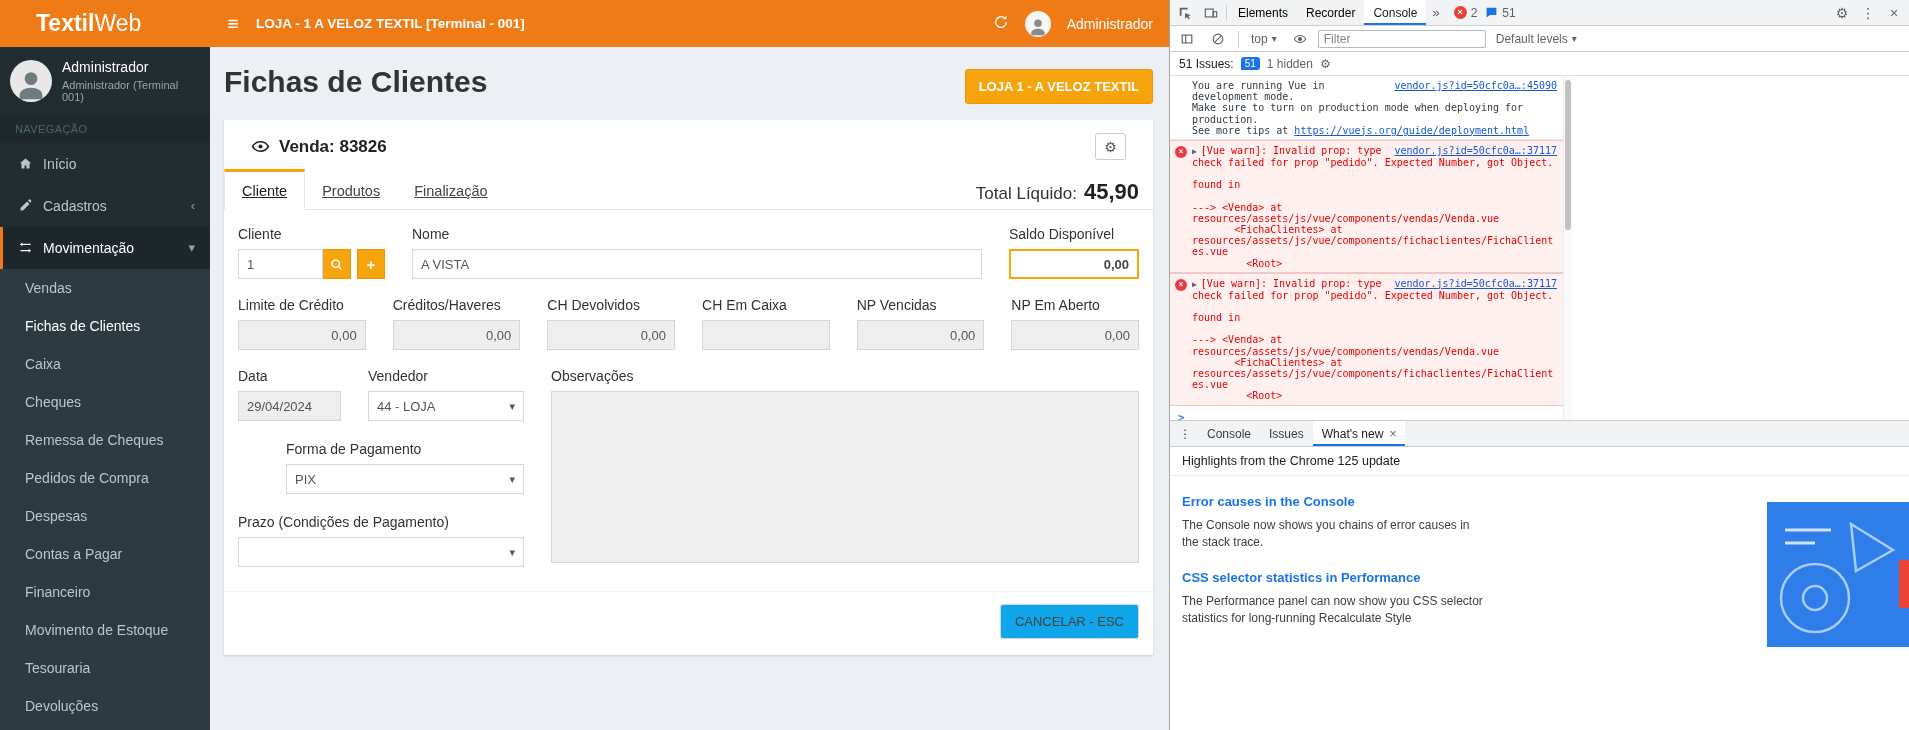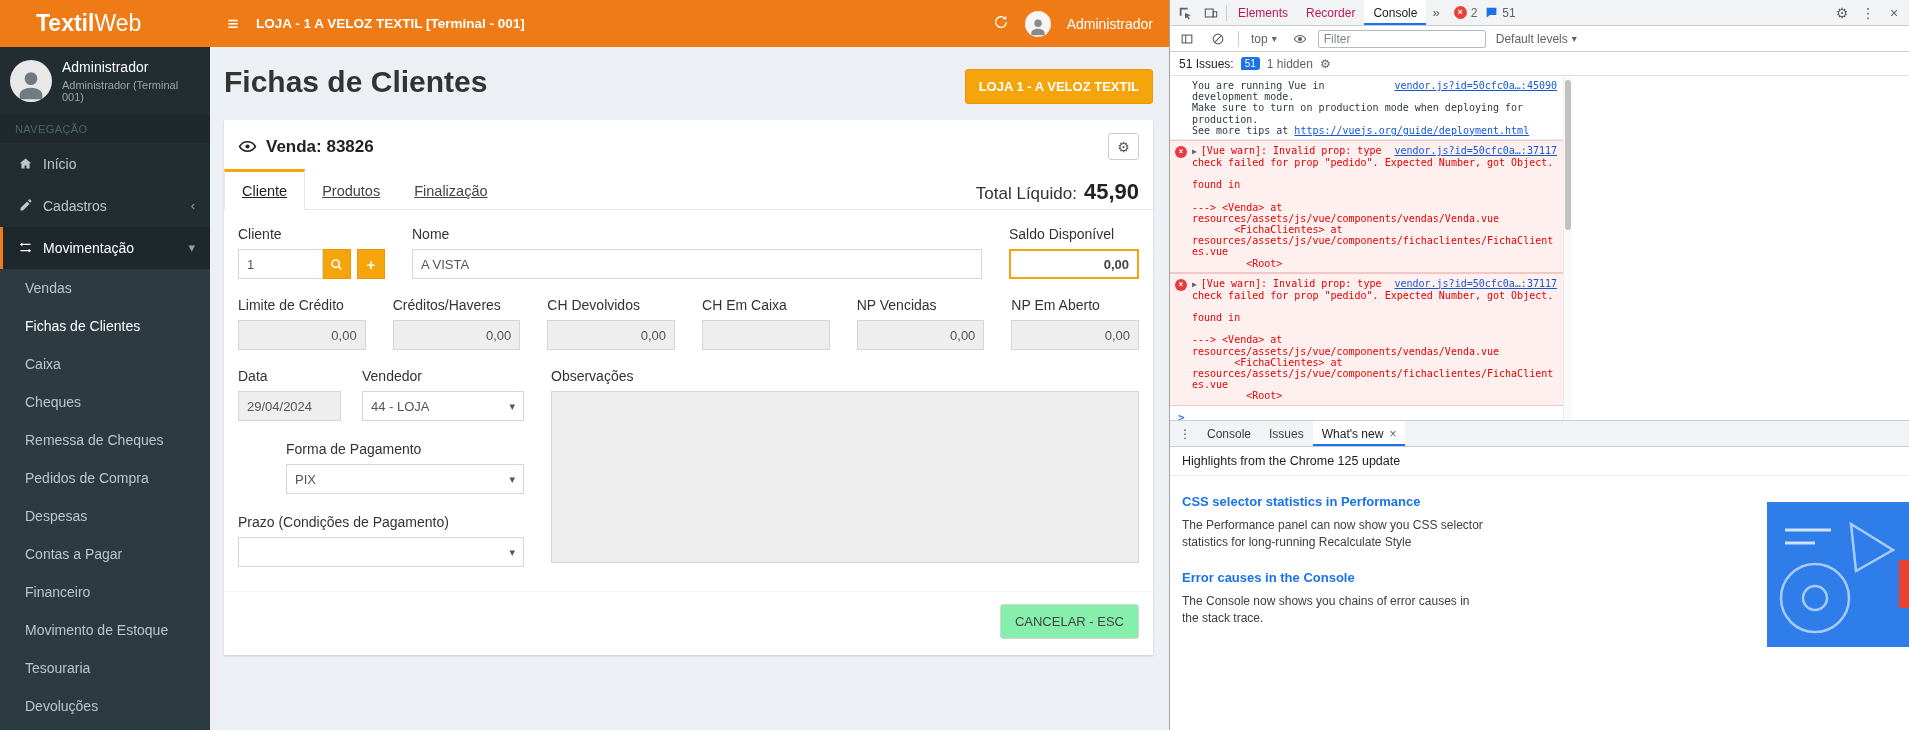--- a/index.html
+++ b/index.html
@@ -35,21 +35,21 @@
   .avatar-sm { width:26px; height:26px; border-radius:50%; background:#f6f6f6; color:#8a8a8a; display:flex; align-items:flex-end; justify-content:center; overflow:hidden; }
   .avatar-sm svg { width:20px; height:20px; }
   .topbar-user { font-size:14px; }
 
   .content { flex:1; padding:12px 16px 0 14px; overflow:hidden; }
   .page-head { display:flex; justify-content:space-between; align-items:flex-start; margin-bottom:16px; }
   .page-title { font-size:30px; font-weight:600; color:#333; margin-top:6px; }
   .store-btn { background:#f5a40c; color:#fff; font-weight:700; font-size:13px; padding:9px 13px; border-radius:3px; border:1px solid #ec9608; cursor:pointer; margin-top:10px; font-family:inherit; }
 
   .card { background:#fff; box-shadow:0 1px 2px rgba(0,0,0,.15); }
-  .card-head { display:flex; align-items:center; padding:13px 14px 9px; }
+  .card-head { display:flex; align-items:center; padding:13px 27px 9px; }
   .card-title { font-size:17px; font-weight:700; color:#222; display:flex; gap:9px; align-items:center; }
   .card-title svg { width:19px; height:13px; }
   .gear-btn { margin-left:auto; width:31px; height:27px; border:1px solid #ccc; border-radius:3px; background:#fff; color:#555; font-size:14px; cursor:pointer; }
   .tabs { display:flex; border-bottom:1px solid #e6e6e6; align-items:stretch; }
   .tab { padding:11px 17px 10px; font-size:14.5px; color:#444; text-decoration:underline; border-top:3px solid transparent; cursor:pointer; margin-bottom:-1px; }
   .tab.active { border-top-color:#f5a40c; border-left:1px solid #e6e6e6; border-right:1px solid #e6e6e6; background:#fff; border-bottom:1px solid #fff; color:#222; }
   .total { margin-left:auto; padding:10px 14px 4px; font-size:17px; color:#333; display:flex; align-items:baseline; gap:7px; }
   .total b { font-size:22px; color:#222; }
 
   .form { padding:16px 14px 0; }
@@ -63,39 +63,39 @@
   .cliente-row .inp { width:85px; }
   .btn-orange { background:#f5a40c; border:1px solid #ec9608; color:#fff; width:28px; height:30px; cursor:pointer; font-size:15px; font-weight:700; flex-shrink:0; }
   .btn-search { border-left:none; display:flex; align-items:center; justify-content:center; }
   .btn-search svg { width:13px; height:13px; stroke:#fff; fill:none; stroke-width:2; }
   .btn-add { margin-left:6px; }
   .nome-g { flex:1; }
   .saldo-g { width:130px; flex-shrink:0; }
   .saldo-g .inp { border:2px solid #f5a40c; text-align:right; font-weight:700; color:#444; }
   .f2 { flex:1; }
   .left-col { width:286px; flex-shrink:0; }
-  .dv-row { display:flex; gap:21px; margin-bottom:20px; }
+  .dv-row { display:flex; gap:27px; margin-bottom:20px; }
   .data-g { width:103px; flex-shrink:0; }
   .vend-g { flex:1; }
   .sel { height:30px; border:1px solid #d2d6de; background:#fff; display:flex; align-items:center; padding:10px 8px; font-size:13px; color:#555; cursor:pointer; }
   .sel .caret { margin-left:auto; font-size:11px; color:#555; }
   .fp-g { margin-bottom:20px;margin-left:48px; }
   .obs-g { flex:1; }
   .obs-area { height:172px; width:100%; background:#eee; border:1px solid #d2d6de; resize:none; }
   .card-hr { border-top:1px solid #f4f4f4; margin-top:24px; }
   .card-foot { padding:12px 14px 16px; display:flex; justify-content:flex-end; }
-  .btn-cancel { background:#86efac; border:1px solid #d5d5d5; color:#444; font-size:13px; padding:9px 14px; border-radius:3px; cursor:pointer; font-family:inherit; }
+  .btn-cancel { background:#0ea5e9; border:1px solid #d5d5d5; color:#444; font-size:13px; padding:9px 14px; border-radius:3px; cursor:pointer; font-family:inherit; }
 
   
   .devtools { width:740px; flex-shrink:0; background:#fff; border-left:1px solid #a3a3a3; display:flex; flex-direction:column; color:#3c4043; }
   .dt-tabbar { height:26px; background:#f1f3f4; border-bottom:1px solid #cacdd1; display:flex; align-items:center; font-size:12px; color:#5f6368; flex-shrink:0; padding:0 2px; }
   .dt-icon { width:26px; height:100%; display:flex; align-items:center; justify-content:center; cursor:pointer; }
   .dt-icon svg { width:14px; height:14px; }
   .dt-sep { width:1px; height:16px; background:#cacdd1; margin:0 2px; }
-  .dt-tab { padding:0 9px; height:100%; display:flex; align-items:center; cursor:pointer; color:#be185d; }
+  .dt-tab { padding:0 9px; height:100%; display:flex; align-items:center; cursor:pointer; color:#000000; }
   .dt-tab.active { color:#202124; box-shadow:inset 0 -2px 0 #1a73e8; background:#fff; }
   .dt-more { padding:0 6px; cursor:pointer; font-size:13px; }
   .badge-grp { display:flex; align-items:center; gap:4px; margin-left:8px; cursor:pointer; }
   .err-dot { width:13px; height:13px; border-radius:50%; background:#e94235; color:#fff; font-size:9px; line-height:13px; text-align:center; font-weight:700; }
   .bubble-ico svg { width:13px; height:13px; display:block; }
   .dt-right { margin-left:auto; display:flex; align-items:center; }
   .dt-right .dt-icon { font-size:14px; }
 
   .dt-toolbar { height:26px; border-bottom:1px solid #cacdd1; display:flex; align-items:center; padding:0 4px; gap:5px; color:#5f6368; font-size:12px; background:#fff; flex-shrink:0; }
   .dd { display:flex; align-items:center; gap:4px; padding:0 5px; cursor:pointer; }
@@ -460,26 +460,26 @@
         <span class="drawer-tab">Console</span>
         <span class="drawer-tab">Issues</span>
         <span class="drawer-tab active">
           <span>What's new</span>
           <span class="tab-close">×</span>
         </span>
       </div>
       <div class="drawer-head">Highlights from the Chrome 125 update</div>
       <div class="drawer-body">
         <div class="feature">
+          <h4>Error causes in the Console</h4>
+          <p>The Console now shows you chains of error causes in the stack trace.</p>
+        </div>
+        <div class="feature">
           <h4>CSS selector statistics in Performance</h4>
           <p>The Performance panel can now show you CSS selector statistics for long-running Recalculate Style</p>
-        </div>
-        <div class="feature">
-          <h4>Error causes in the Console</h4>
-          <p>The Console now shows you chains of error causes in the stack trace.</p>
         </div>
         <div class="thumb">
           <svg viewBox="0 0 142 145" width="142" height="145">
             <rect width="142" height="145" fill="#2e7de9"></rect>
             <circle cx="48" cy="96" r="34" fill="none" stroke="#a8ccff" stroke-width="2.5"></circle>
             <circle cx="48" cy="96" r="12" fill="none" stroke="#a8ccff" stroke-width="2.5"></circle>
             <path d="M84 22l42 26-37 21z" fill="none" stroke="#a8ccff" stroke-width="2.5"></path>
             <path d="M18 28h46M18 41h30" stroke="#cfe3ff" stroke-width="3"></path>
             <rect x="132" y="58" width="10" height="48" fill="#e94235"></rect>
           </svg>

